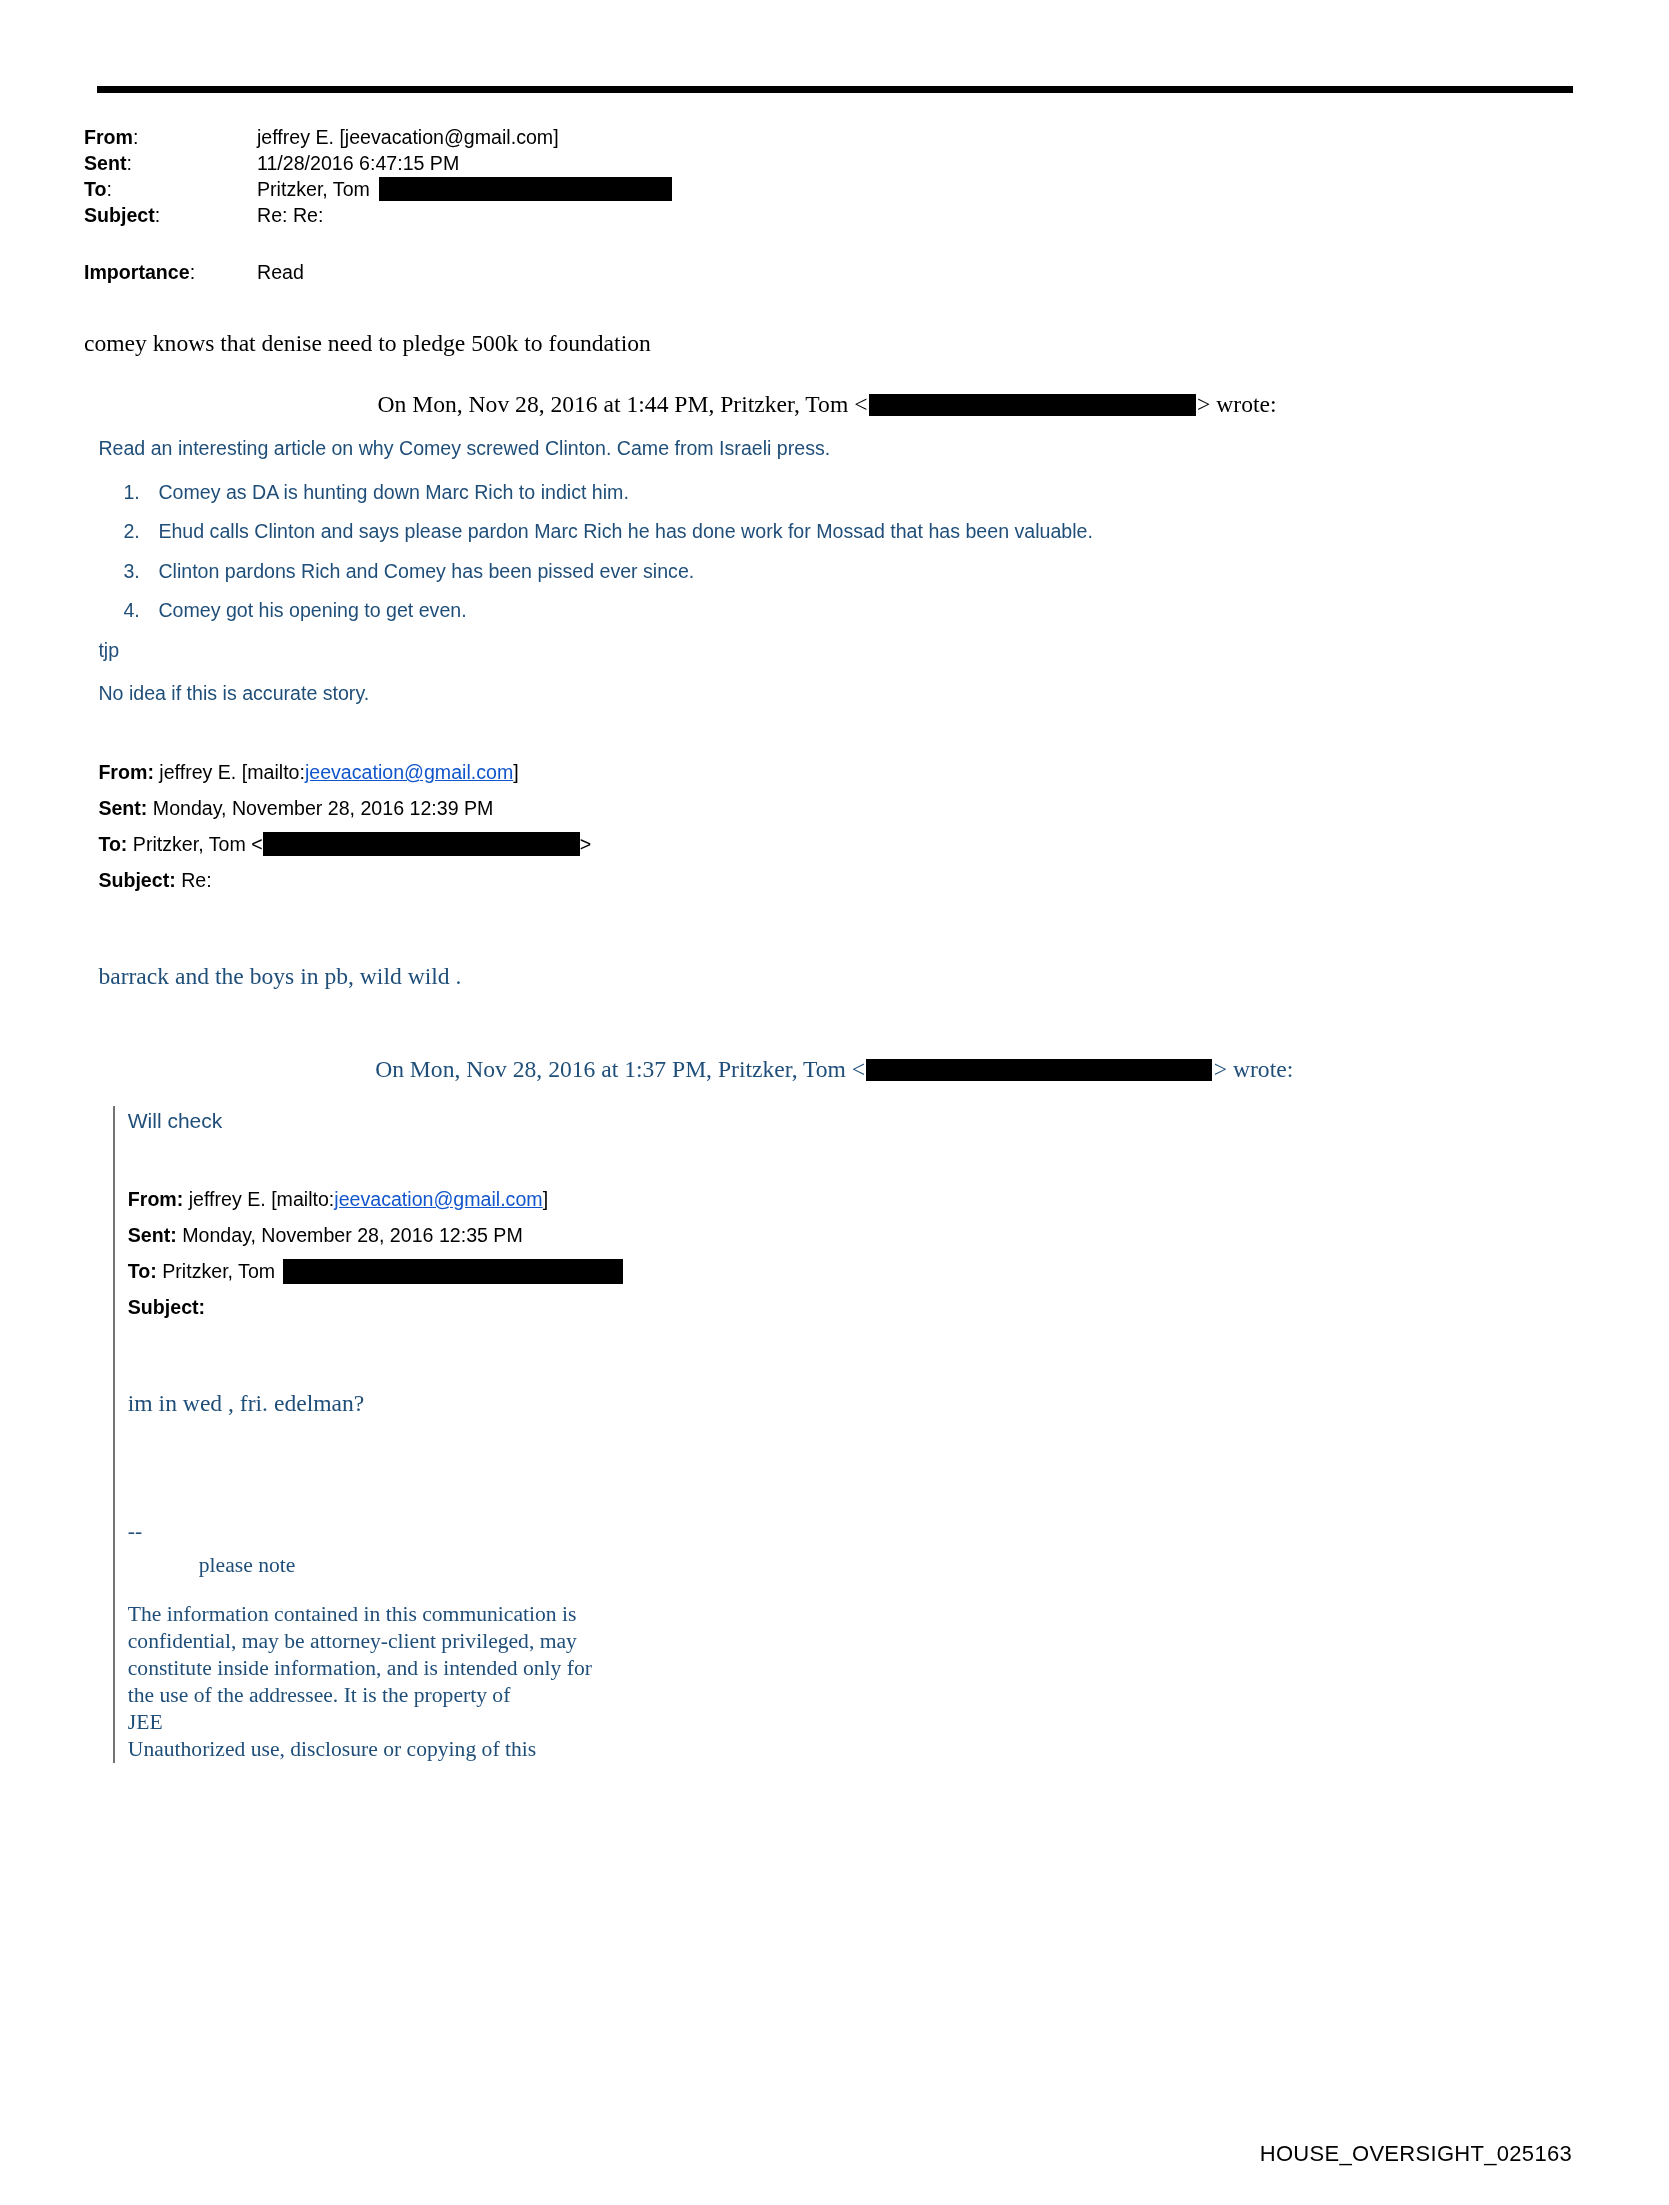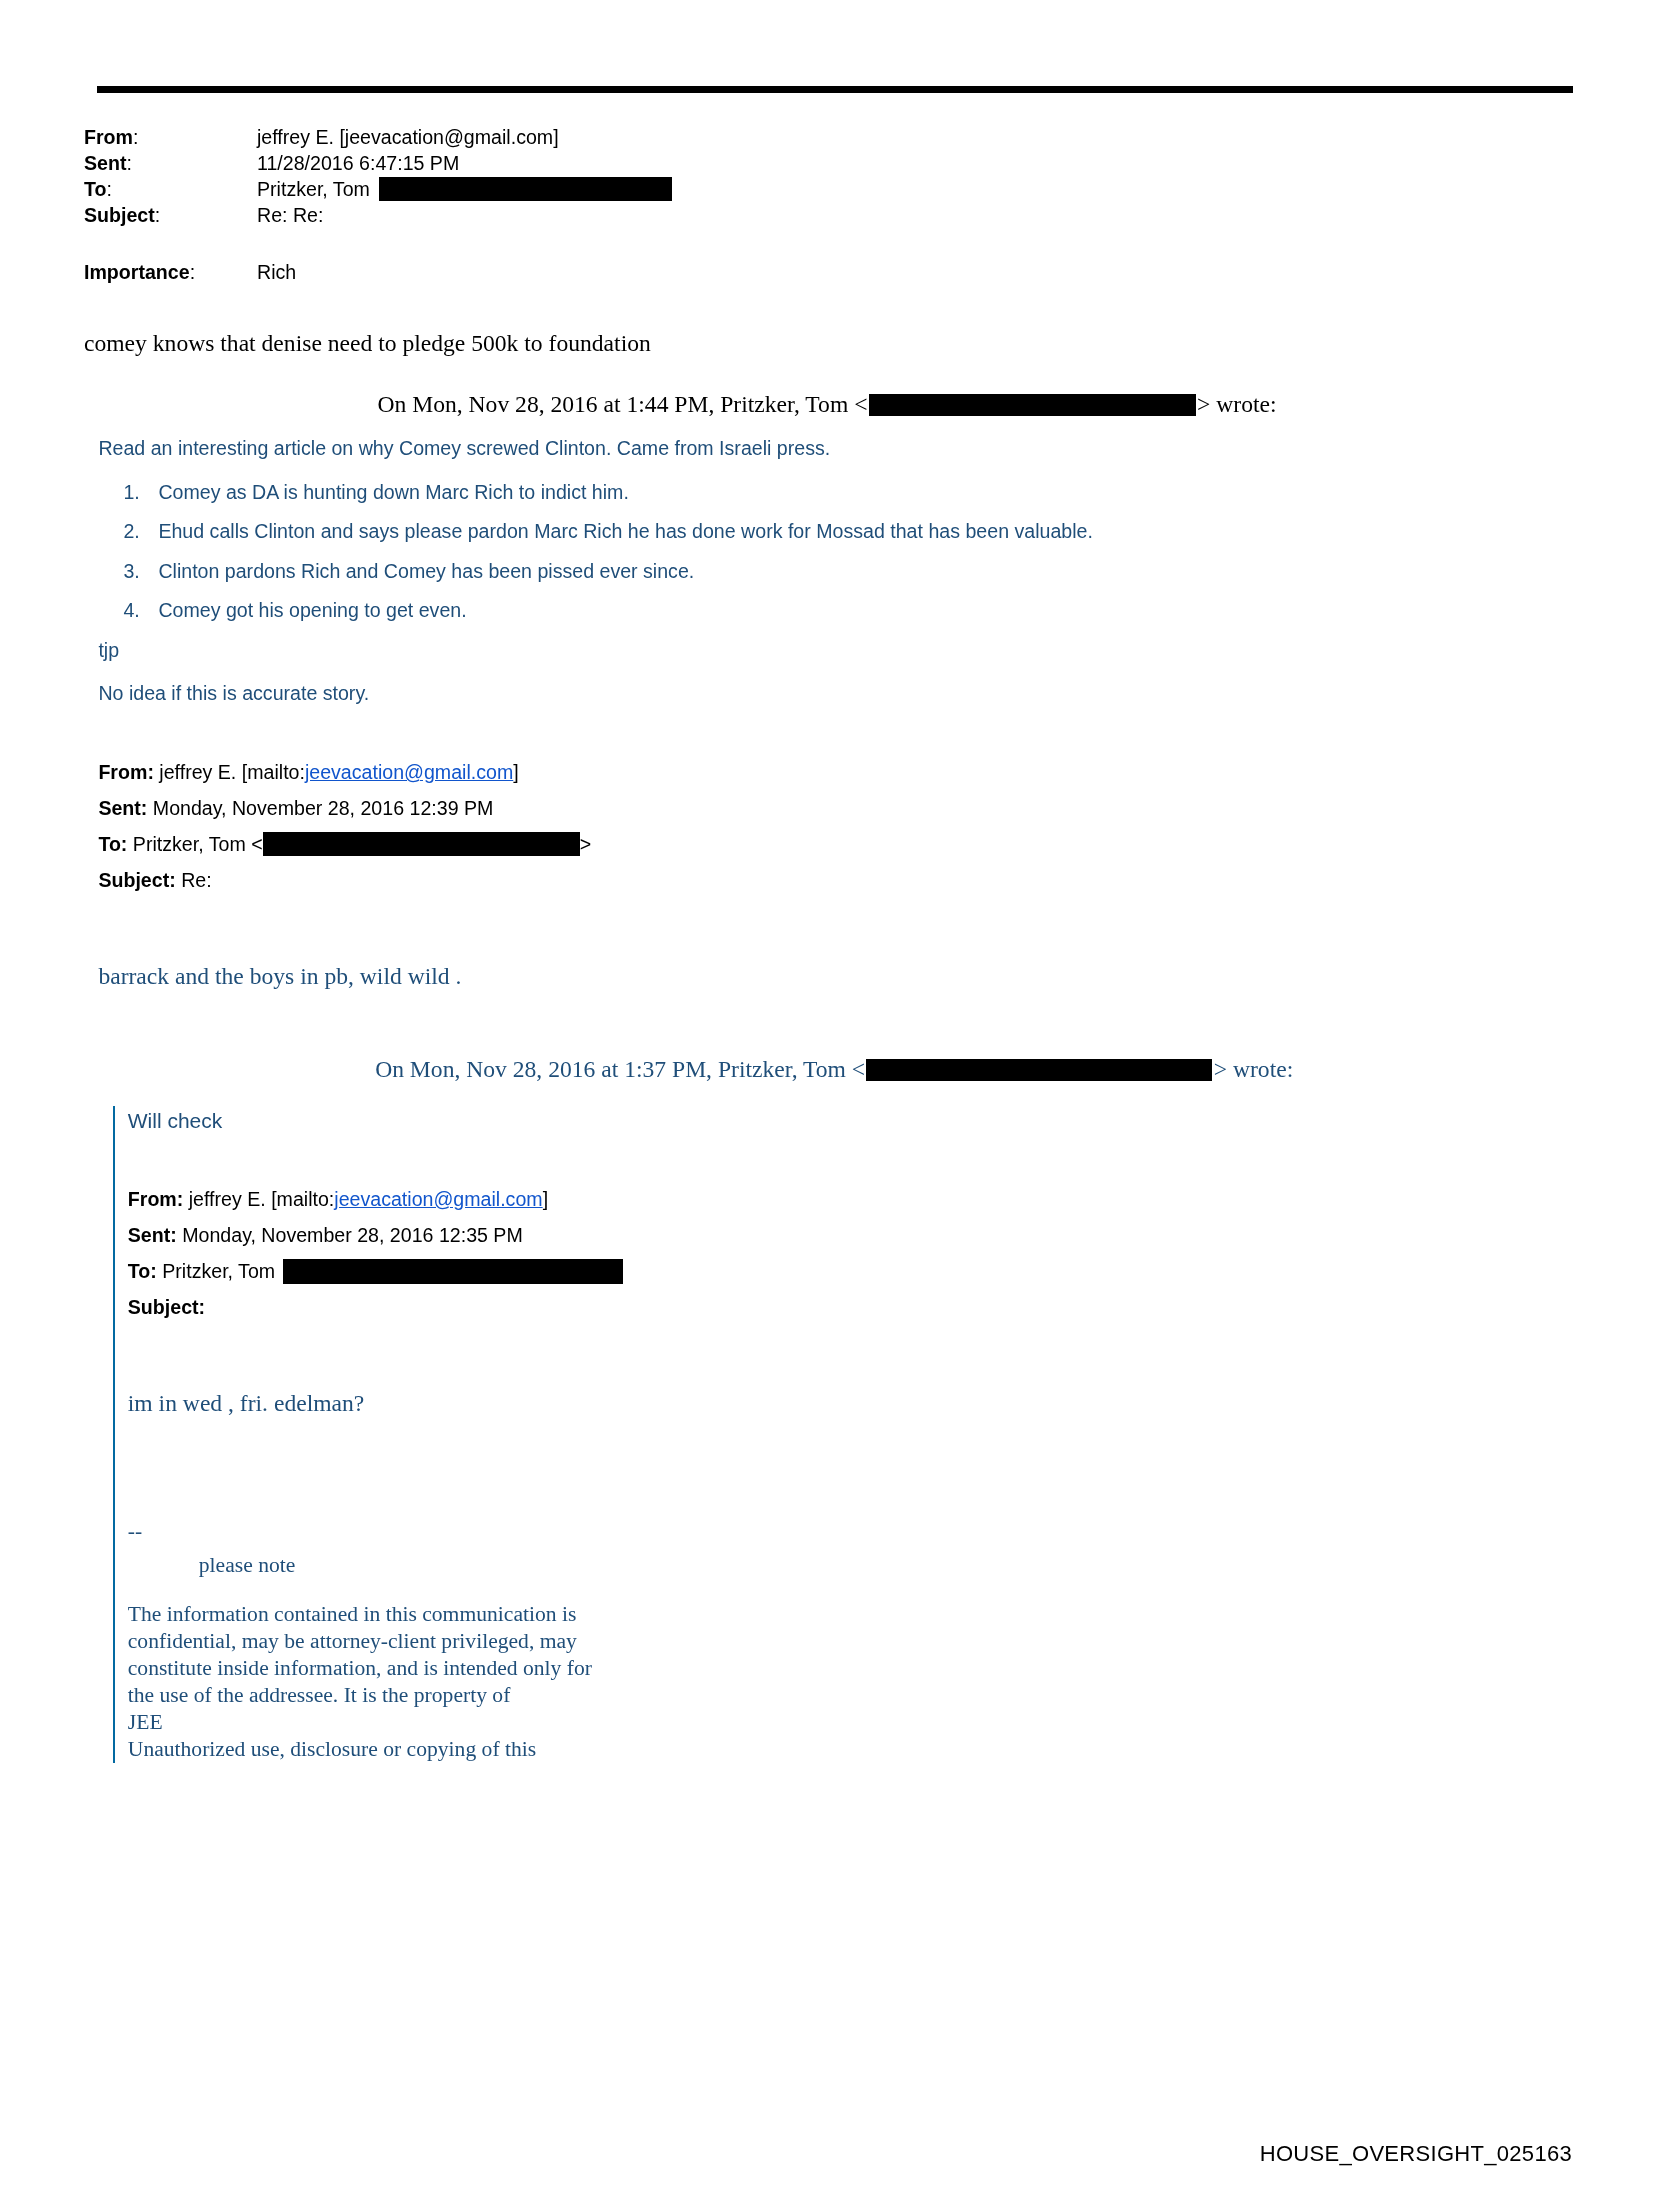--- a/index.html
+++ b/index.html
@@ -125,21 +125,21 @@
   .hdr2-row { display: flex; align-items: center; white-space: pre; }
 
   .plain-serif {
     font-family: "Liberation Serif", serif;
     font-size: 23.6px;
     line-height: 30px;
   }
 
   
   .barblock {
-    border-left: 2px solid #0369a1;
+    border-left: 2px solid #737373;
     padding-left: 13px;
     margin-left: 14.4px;
   }
   .willcheck {
     color: #1f4e79;
     font-family: "Liberation Sans", sans-serif;
     font-size: 21px;
     line-height: 29px;
   }
   .sig-serif {
@@ -183,21 +183,21 @@
           <span>Pritzker, Tom</span>
           <span class="redact" style="width:293px;height:23.6px;margin-left:9.2px;"></span>
         </div>
       </div>
       <div class="hdr-row">
         <div class="hdr-label"><span>Subject</span><span class="colon">:</span></div>
         <div class="hdr-value">Re: Re:</div>
       </div>
       <div class="hdr-row hdr-imp">
         <div class="hdr-label"><span>Importance</span><span class="colon">:</span></div>
-        <div class="hdr-value">Rich</div>
+        <div class="hdr-value">Read</div>
       </div>
     </div>
 
     <div class="msg-top">comey knows that denise need to pledge 500k to foundation</div>
 
     <div class="on-wrote">
       <span>On Mon, Nov 28, 2016 at 1:44 PM, Pritzker, Tom &lt;</span>
       <span class="redact" style="width:327px;height:22px;margin:0 1.3px;"></span>
       <span>&gt; wrote:</span>
     </div>

